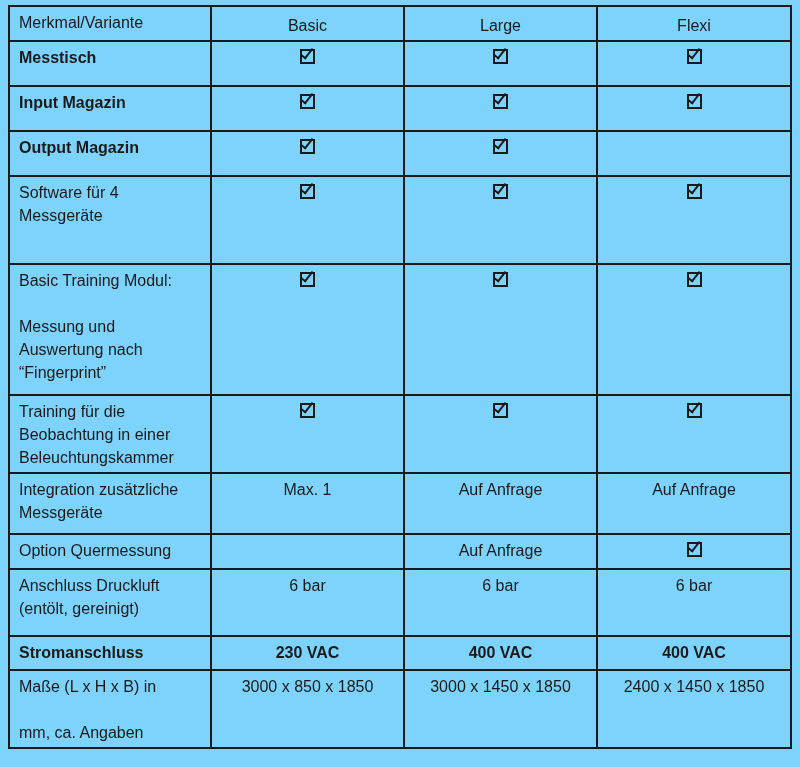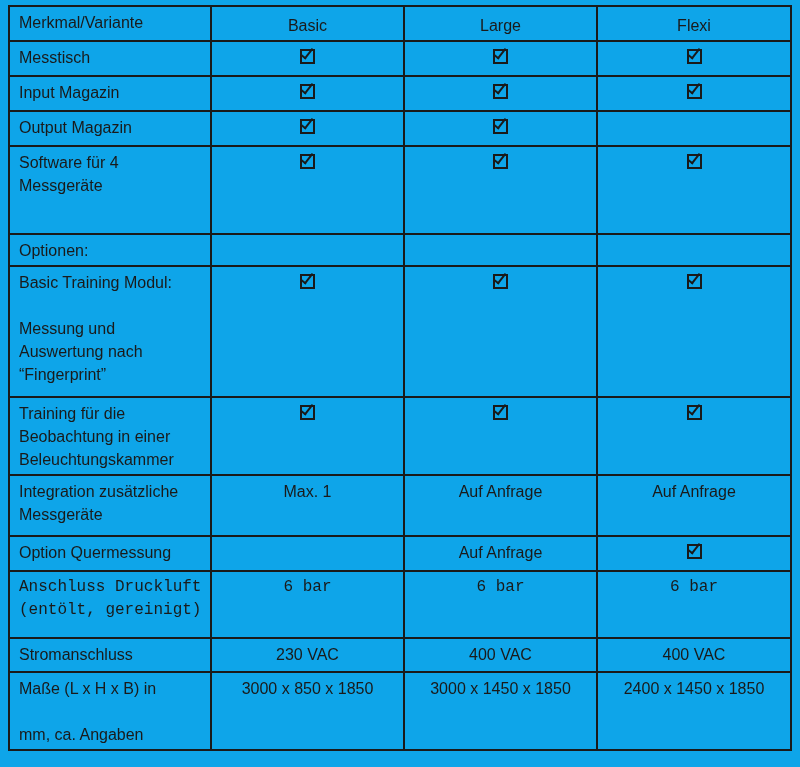--- a/index.html
+++ b/index.html
@@ -6,21 +6,21 @@
     margin: 0;
     padding: 0;
     background: #ffffff;
     font-family: "Liberation Sans", sans-serif;
     color: #1a1a1a;
   }
   .page {
     position: relative;
     width: 800px;
     height: 767px;
-    background: #0ea5e9;
+    background: #7dd3fc;
     overflow: hidden;
   }
   table.spec {
     position: absolute;
     left: 8px;
     top: 5px;
     width: 782px;
     border-collapse: collapse;
     table-layout: fixed;
   }
@@ -40,29 +40,29 @@
     white-space: pre-line;
   }
   .spec .val {
     text-align: center;
     margin-left: 40px;
   }
   .spec th.val { padding-top: 7px; }
   .bold { font-weight: bold; }
   
   tr.rh-head  td, tr.rh-head  th { height: 34px; }
-  tr.rh-std   td { height: 35px; }
+  tr.rh-std   td { height: 45px; font-weight: bold; }
   tr.rh-soft  td { height: 88px; }
   tr.rh-opt   td { height: 25px; }
   tr.rh-btm   td { height: 131px; }
   tr.rh-train td { height: 65px; }
   tr.rh-integ td { height: 61px; }
   tr.rh-quer  td { height: 35px; }
-  tr.rh-druck td { height: 67px; font-family: Liberation Mono, monospace; }
-  tr.rh-strom td { height: 34px; }
+  tr.rh-druck td { height: 67px; }
+  tr.rh-strom td { height: 34px; font-weight: bold; }
   tr.rh-masse td { height: 77px; }
   
   tr.gray-top td { border-top: 2px solid #858585; }
   
   .chk {
     display: none;
   }
   .chk.checked {
     display: inline-block;
     position: relative;
@@ -125,26 +125,20 @@
     </tr>
 
     <tr class="rh-soft">
       <td class="feature">Software für 4
 Messgeräte</td>
       <td class="val"><span class="chk checked"></span></td>
       <td class="val"><span class="chk checked"></span></td>
       <td class="val"><span class="chk checked"></span></td>
     </tr>
 
-    <tr class="rh-opt">
-      <td class="feature bold">Optionen:</td>
-      <td class="val"></td>
-      <td class="val"></td>
-      <td class="val"></td>
-    </tr>
 
     <tr class="rh-btm">
       <td class="feature">Basic Training Modul:
 
 Messung und
 Auswertung nach
 “Fingerprint”</td>
       <td class="val"><span class="chk checked"></span></td>
       <td class="val"><span class="chk checked"></span></td>
       <td class="val"><span class="chk checked"></span></td>

